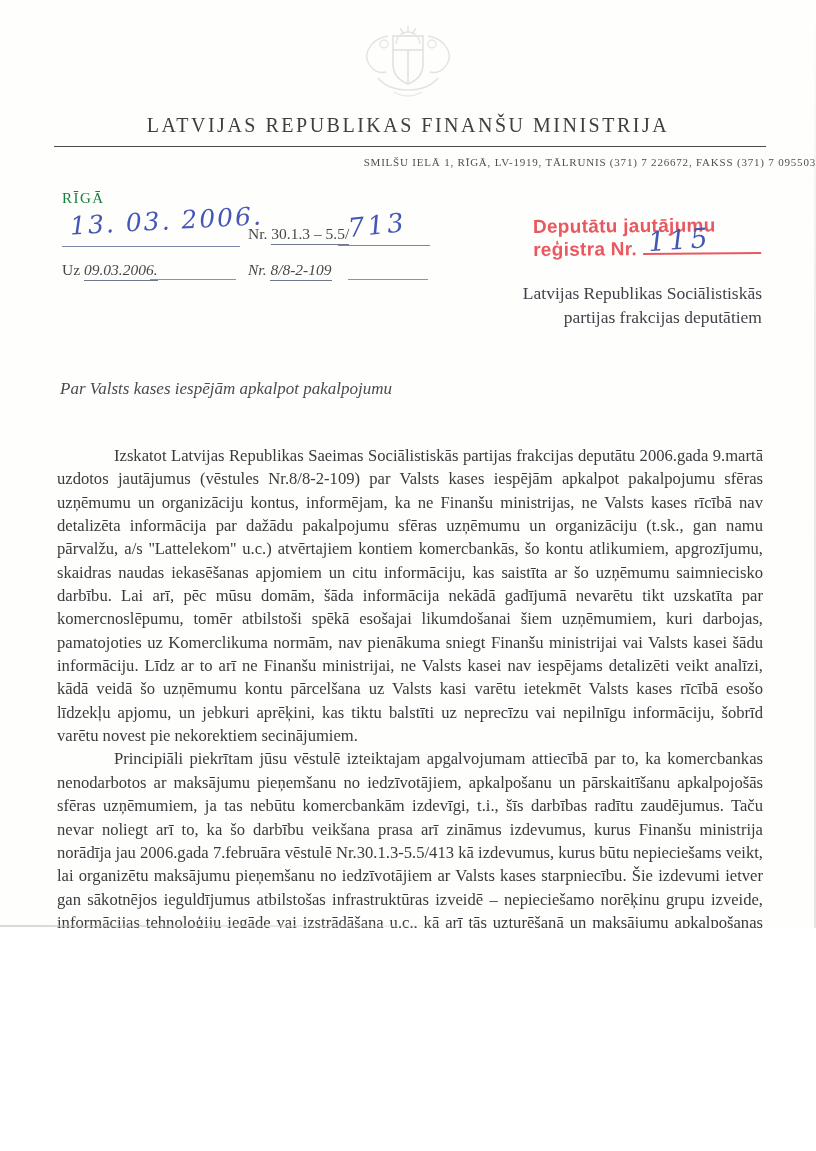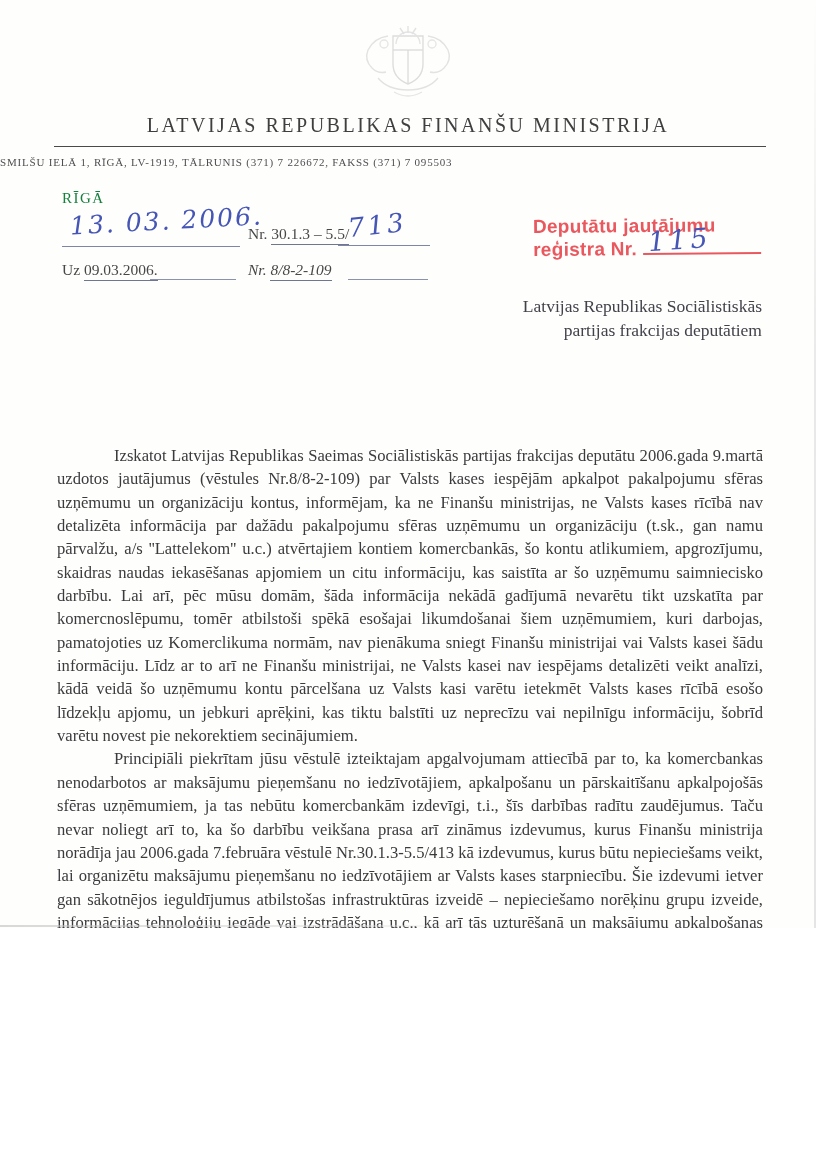--- a/index.html
+++ b/index.html
@@ -10,59 +10,59 @@
     color:#3b3b3b;
   }
   
   .coat{position:absolute; left:348px; top:14px; width:120px; height:92px; opacity:.55;}
   .lh-title{
     position:absolute; left:0; right:0; top:114px; text-align:center;
     font-size:20px; letter-spacing:2.5px; color:#3f3f3f; font-weight:normal;
   }
   .lh-rule{position:absolute; left:54px; right:50px; top:146px; height:0; border-top:1.6px solid #4a4a4a;}
   .lh-address{
-    position:absolute; left:0; right:0; top:156px; text-align:left;
+    position:absolute; left:0; right:0; top:156px; text-align:right;
     font-size:11px; letter-spacing:.8px; color:#4f4f52;
   }
   
   .riga{position:absolute; left:62px; top:190px; font-size:15px; letter-spacing:1.5px; color:#15803d;}
   .hw{font-style:italic; color:#4656b6; font-family:"DejaVu Serif",serif;}
   .hw-date{
     position:absolute; left:70px; top:207px; width:170px; font-size:25px; letter-spacing:2px;
     transform:rotate(-3deg); white-space:nowrap;
   }
   .u-date{position:absolute; left:62px; top:246px; width:178px; border-bottom:1.4px solid #7d86a6;}
   .nr-row1{position:absolute; left:248px; top:225px; font-size:15.5px; color:#474747; white-space:nowrap;}
   .nr-row1 .printed-u{border-bottom:1.2px solid #6f7690; padding-bottom:2px;}
   .u-hwnr{position:absolute; left:338px; top:245px; width:92px; border-bottom:1.4px solid #7d86a6;}
   .hw-outnr{
     position:absolute; left:348px; top:210px; font-size:26px; letter-spacing:3px;
     transform:rotate(-6deg); white-space:nowrap;
   }
   .uz-row{position:absolute; left:62px; top:261px; font-size:15.5px; color:#474747; white-space:nowrap;}
-  .uz-row .printed-u{border-bottom:1.2px solid #6f7690; padding-bottom:2px;}
+  .uz-row .printed-u{border-bottom:1.2px solid #6f7690; padding-bottom:2px;font-style:italic;}
   .u-uz-ext{position:absolute; left:150px; top:279px; width:86px; border-bottom:1.2px solid #8b92ad;}
   .nr-row2{position:absolute; left:248px; top:261px; font-size:15.5px; color:#474747; white-space:nowrap;font-style:italic;}
   .nr-row2 .printed-u{border-bottom:1.2px solid #6f7690; padding-bottom:2px;}
   .u-nr2-ext{position:absolute; left:348px; top:279px; width:80px; border-bottom:1.2px solid #8b92ad;}
   
   .regstamp{
     position:absolute; left:533px; top:214px; color:#e84b52;
     font-family:"Liberation Sans","DejaVu Sans",sans-serif;
     font-size:19px; font-weight:bold; line-height:23px; letter-spacing:.3px;
     transform:rotate(-.5deg); opacity:.92;
   }
   .reg-underline{display:inline-block; width:118px; border-bottom:2px solid #e84b52; height:16px; vertical-align:baseline;}
   .hw-115{
     position:absolute; left:648px; top:224px; font-size:27px; letter-spacing:4px;
     transform:rotate(-4deg); white-space:nowrap;
   }
   
   .addressee{
-    position:absolute; right:54px; top:295px; text-align:right;
+    position:absolute; right:54px; top:282px; text-align:right;
     font-size:17.5px; line-height:23.5px; color:#42424a;
   }
   
   .subject{
     position:absolute; left:60px; top:377px; font-style:italic;
     font-size:17px; line-height:23px; color:#4a4a50;
   }
   
   .body-text{
     position:absolute; left:57px; top:444px; width:706px;
@@ -159,20 +159,21 @@
     </div>
   </div>
   <div class="hw hw-115">115</div>
 
   <div class="addressee">
     <div>Latvijas Republikas Sociālistiskās</div>
     <div>partijas frakcijas deputātiem</div>
   </div>
 
   <div class="subject">
+    <div>Par Valsts kases iespējām apkalpot pakalpojumu</div>
   </div>
 
   <div class="body-text">
     <p>Izskatot Latvijas Republikas Saeimas Sociālistiskās partijas frakcijas deputātu 2006.gada 9.martā uzdotos jautājumus (vēstules Nr.8/8-2-109) par Valsts kases iespējām apkalpot pakalpojumu sfēras uzņēmumu un organizāciju kontus, informējam, ka ne Finanšu ministrijas, ne Valsts kases rīcībā nav detalizēta informācija par dažādu pakalpojumu sfēras uzņēmumu un organizāciju (t.sk., gan namu pārvalžu, a/s ''Lattelekom'' u.c.) atvērtajiem kontiem komercbankās, šo kontu atlikumiem, apgrozījumu, skaidras naudas iekasēšanas apjomiem un citu informāciju, kas saistīta ar šo uzņēmumu saimniecisko darbību. Lai arī, pēc mūsu domām, šāda informācija nekādā gadījumā nevarētu tikt uzskatīta par komercnoslēpumu, tomēr atbilstoši spēkā esošajai likumdošanai šiem uzņēmumiem, kuri darbojas, pamatojoties uz Komerclikuma normām, nav pienākuma sniegt Finanšu ministrijai vai Valsts kasei šādu informāciju. Līdz ar to arī ne Finanšu ministrijai, ne Valsts kasei nav iespējams detalizēti veikt analīzi, kādā veidā šo uzņēmumu kontu pārcelšana uz Valsts kasi varētu ietekmēt Valsts kases rīcībā esošo līdzekļu apjomu, un jebkuri aprēķini, kas tiktu balstīti uz neprecīzu vai nepilnīgu informāciju, šobrīd varētu novest pie nekorektiem secinājumiem.</p>
     <p>Principiāli piekrītam jūsu vēstulē izteiktajam apgalvojumam attiecībā par to, ka komercbankas nenodarbotos ar maksājumu pieņemšanu no iedzīvotājiem, apkalpošanu un pārskaitīšanu apkalpojošās sfēras uzņēmumiem, ja tas nebūtu komercbankām izdevīgi, t.i., šīs darbības radītu zaudējumus. Taču nevar noliegt arī to, ka šo darbību veikšana prasa arī zināmus izdevumus, kurus Finanšu ministrija norādīja jau 2006.gada 7.februāra vēstulē Nr.30.1.3-5.5/413 kā izdevumus, kurus būtu nepieciešams veikt, lai organizētu maksājumu pieņemšanu no iedzīvotājiem ar Valsts kases starpniecību. Šie izdevumi ietver gan sākotnējos ieguldījumus atbilstošas infrastruktūras izveidē – nepieciešamo norēķinu grupu izveide, informācijas tehnoloģiju iegāde vai izstrādāšana u.c., kā arī tās uzturēšanā un maksājumu apkalpošanas procesa organizēšanā – šeit</p>
   </div>
 
   <div class="kstamp">
     <div class="kstamp-title">SAEIMAS KANCELEJA</div>
     <div class="kdatebox">

